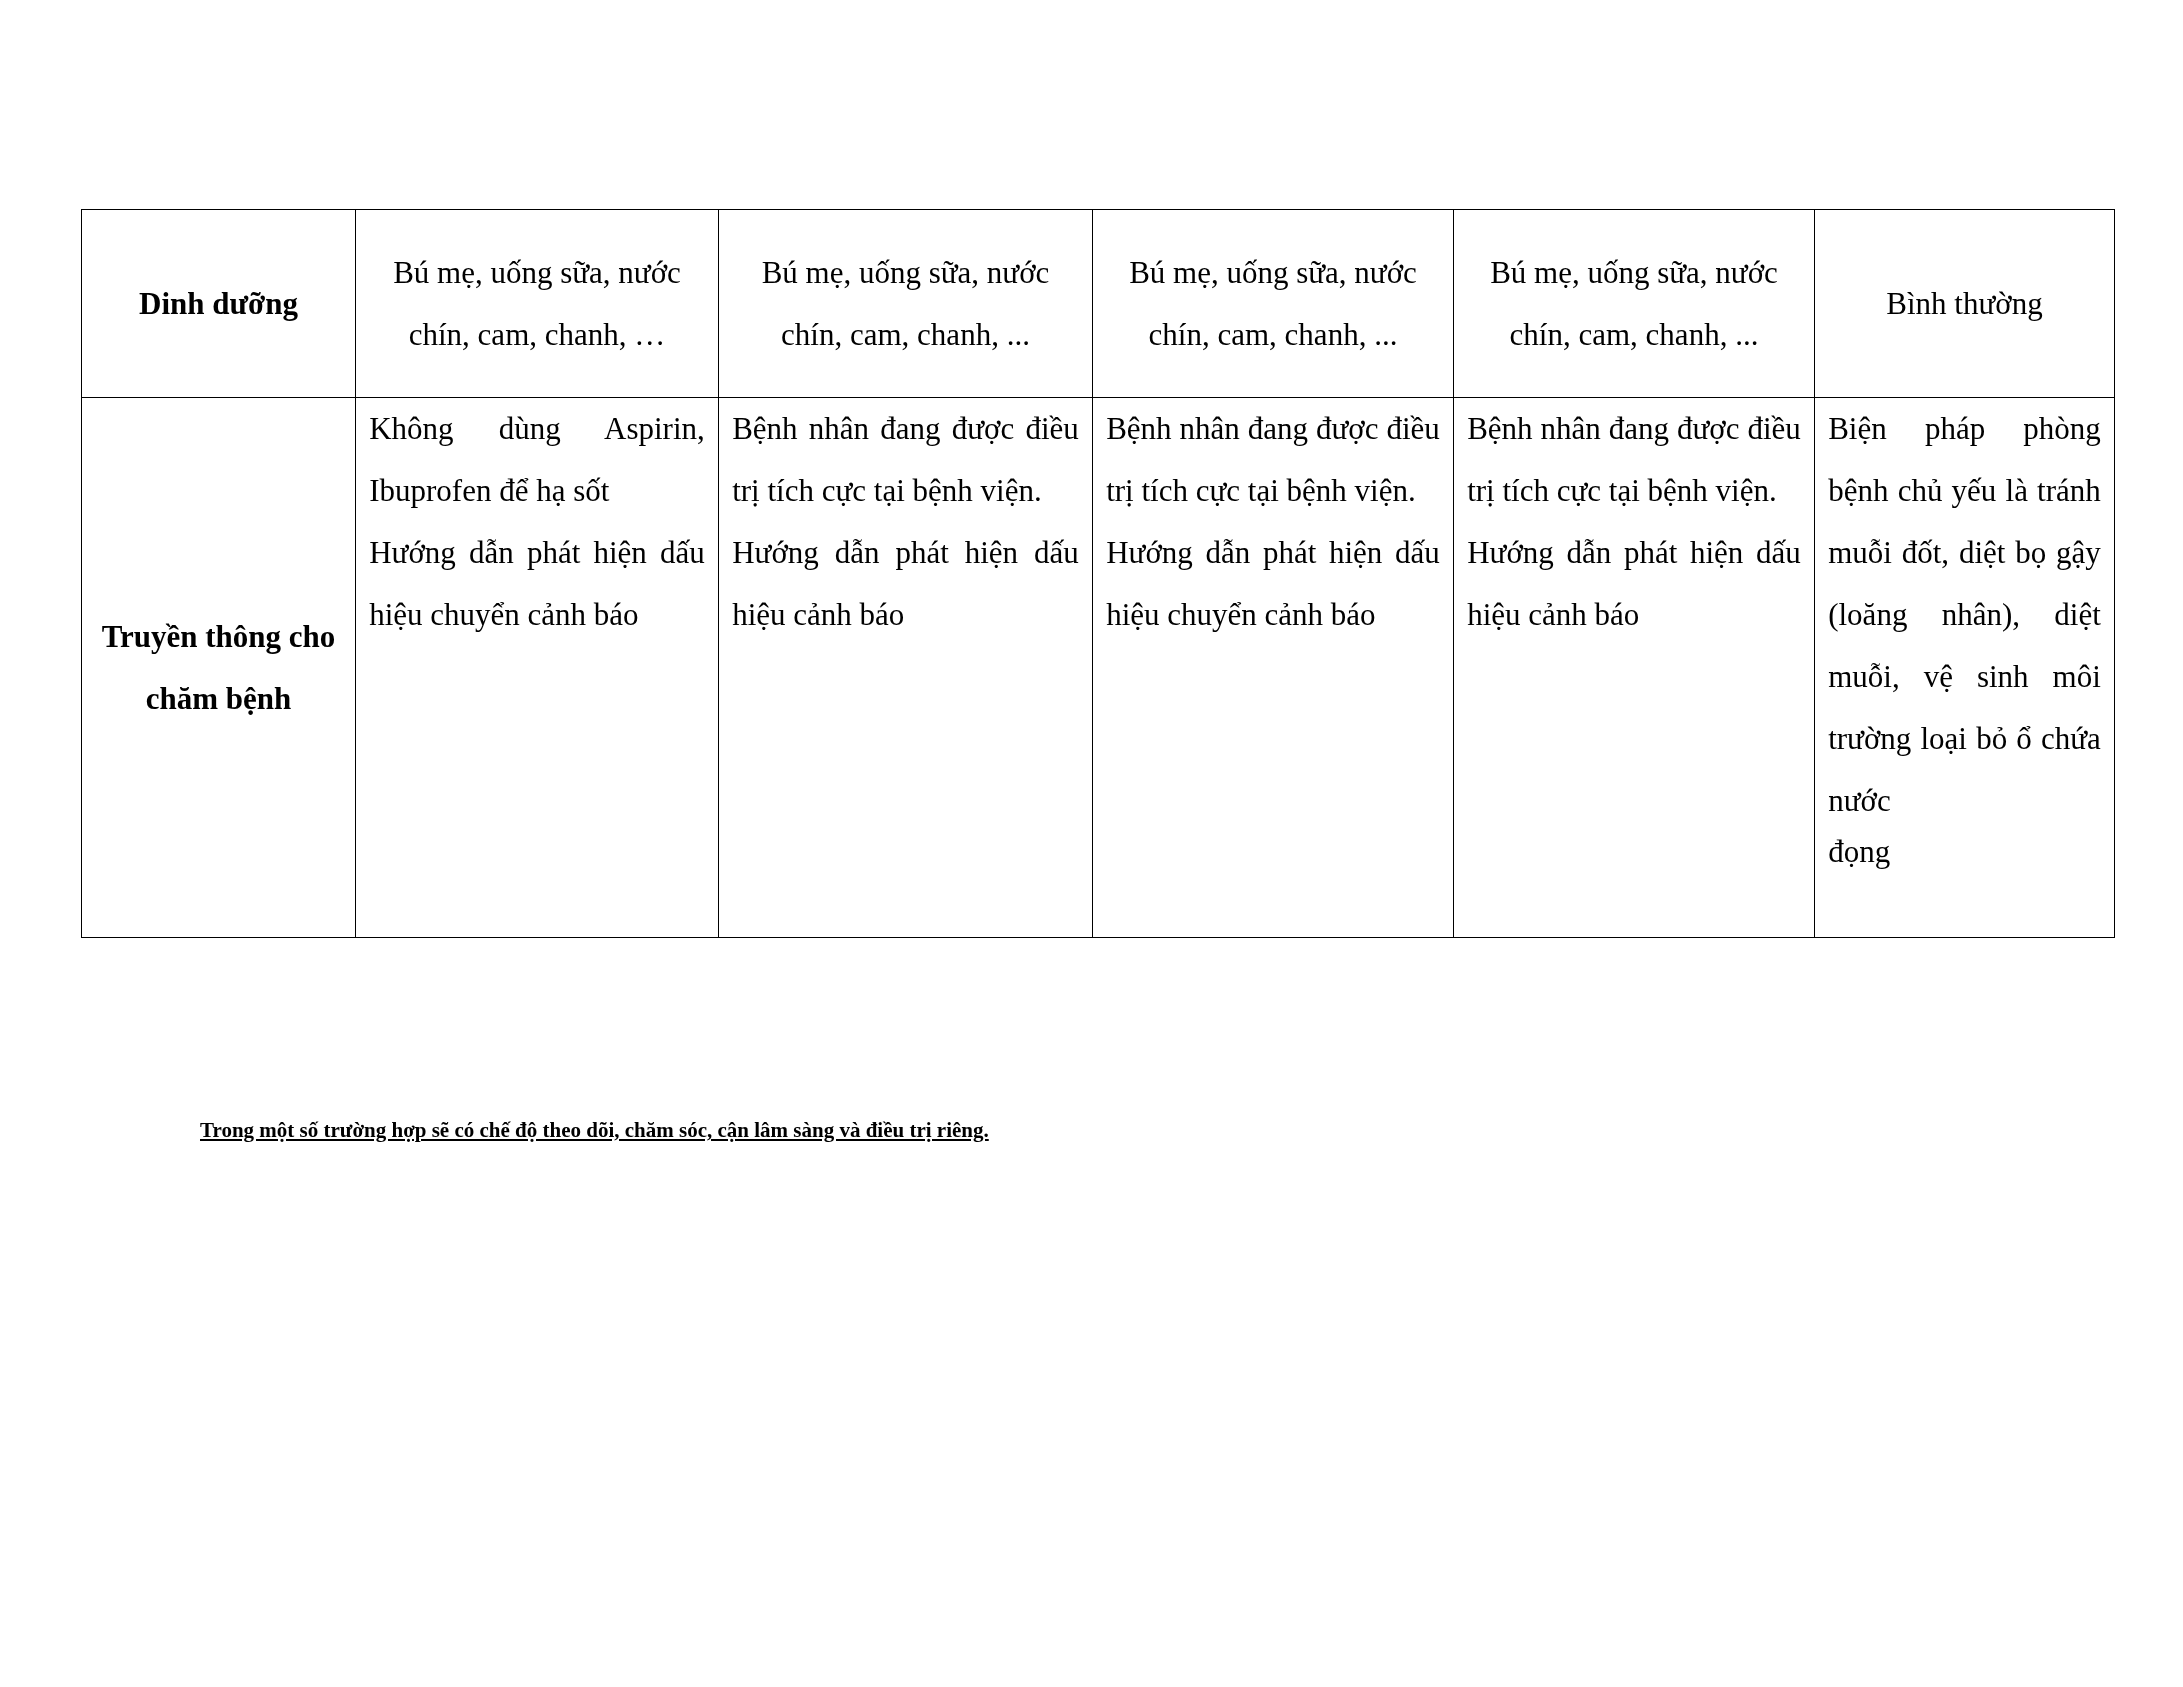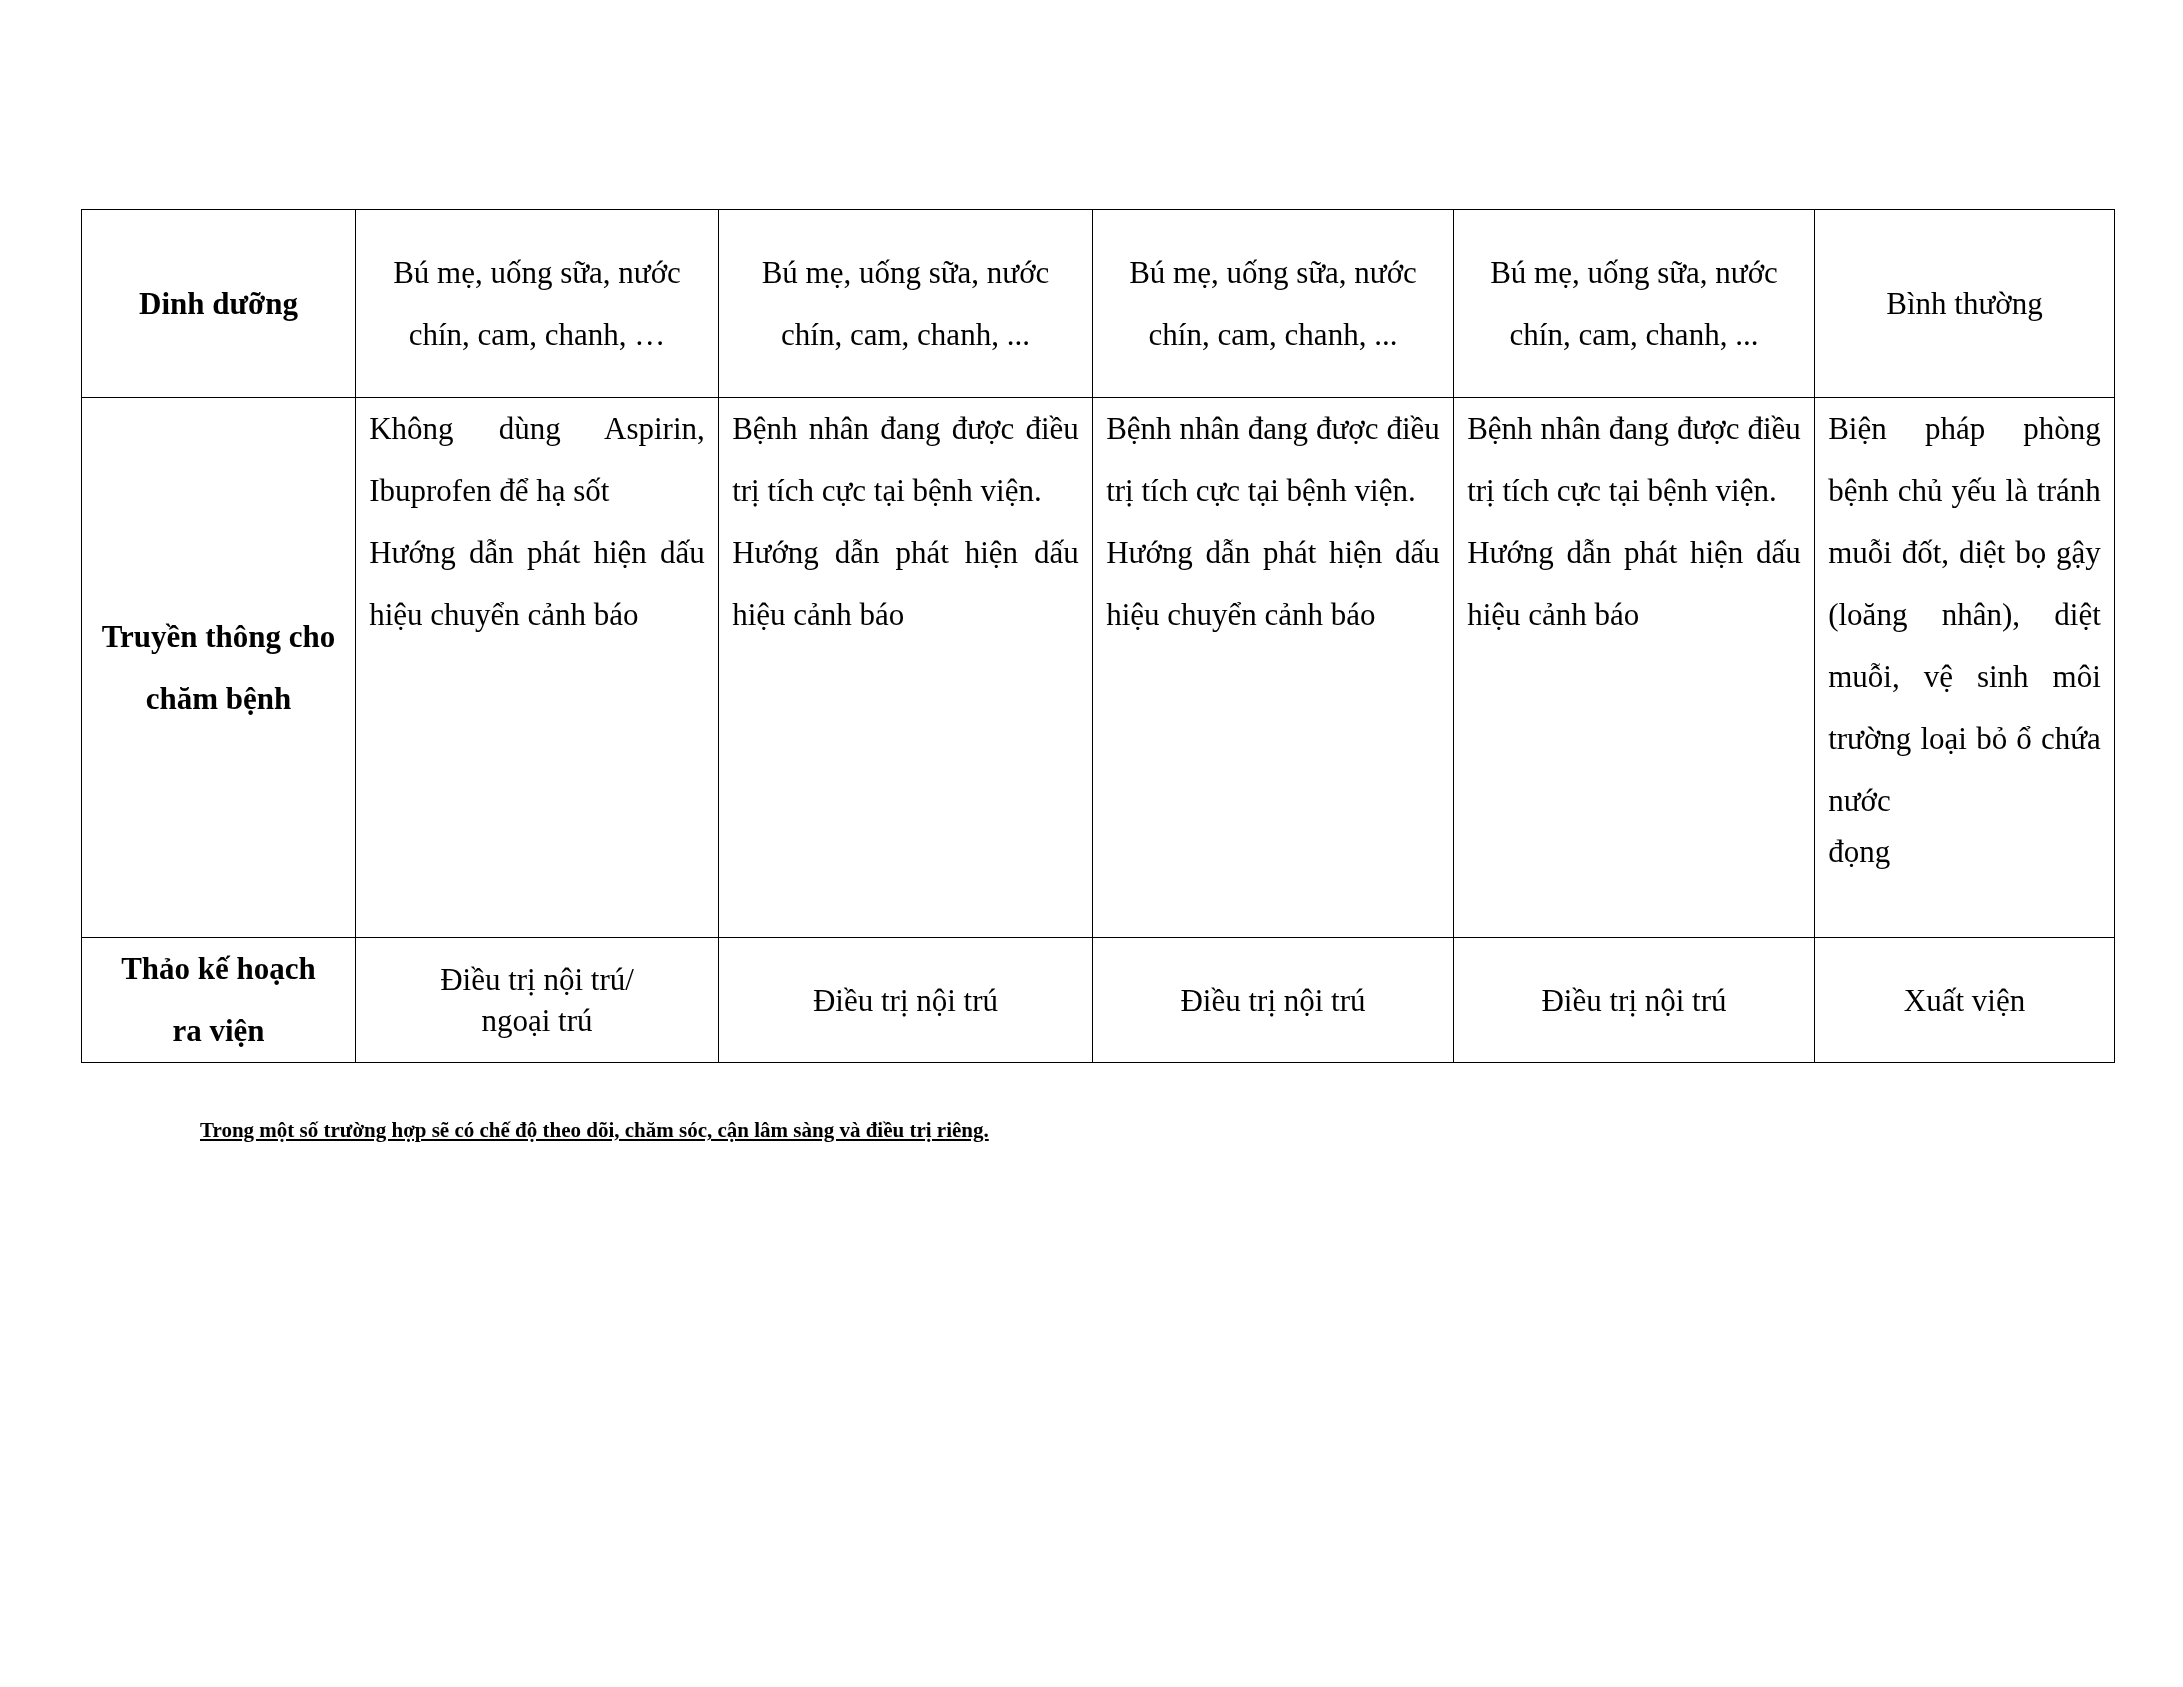--- a/index.html
+++ b/index.html
@@ -57,31 +57,17 @@
     </td>
     <td class="just">
       <span class="line">Bệnh nhân đang được điều trị tích cực tại bệnh viện.</span>
       <span class="line">Hướng dẫn phát hiện dấu hiệu cảnh báo</span>
     </td>
     <td class="just">
       <span class="line">Biện pháp phòng bệnh chủ yếu là tránh muỗi đốt, diệt bọ gậy (loăng nhân), diệt muỗi, vệ sinh môi trường loại bỏ ổ chứa nước</span>
       <span class="line" style="line-height:40px">đọng</span>
     </td>
   </tr>
-  <tr class="r3">
-    <td class="head">
-      <span class="line" style="line-height:62px">Thảo kế hoạch</span>
-      <span class="line" style="line-height:62px">ra viện</span>
-    </td>
-    <td class="center">
-      <span class="line">Điều trị nội trú/</span>
-      <span class="line">ngoại trú</span>
-    </td>
-    <td class="center">Điều trị nội trú</td>
-    <td class="center">Điều trị nội trú</td>
-    <td class="center">Điều trị nội trú</td>
-    <td class="center">Xuất viện</td>
-  </tr>
 </tbody>
   </table>
 
 <div class="footnote">Trong một số trường hợp sẽ có chế độ theo dõi, chăm sóc, cận lâm sàng và điều trị riêng.</div>
 
 
 </body></html>

